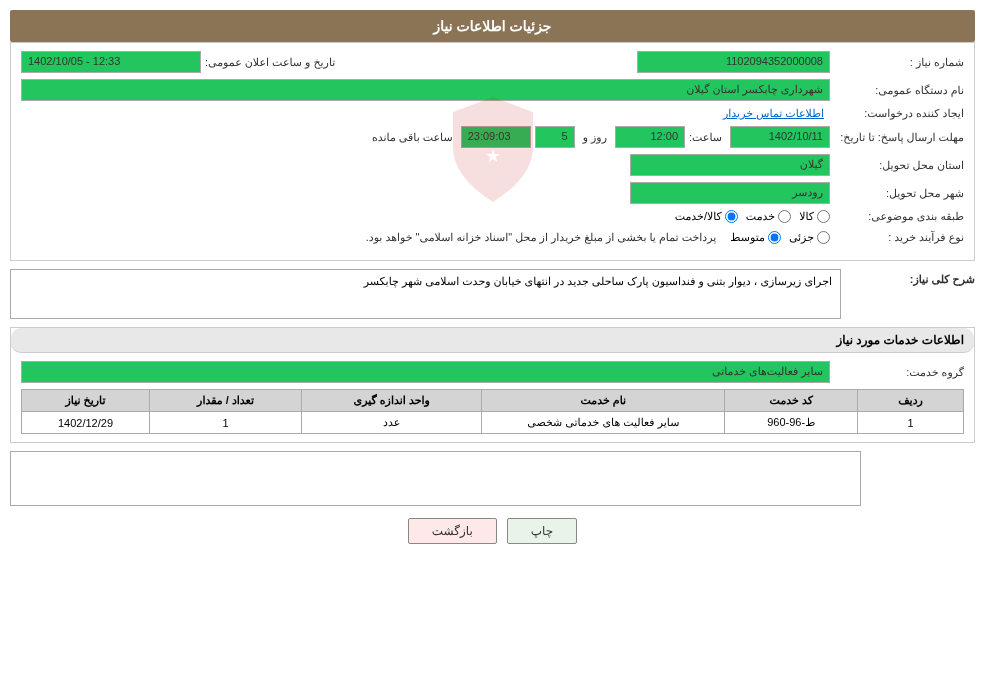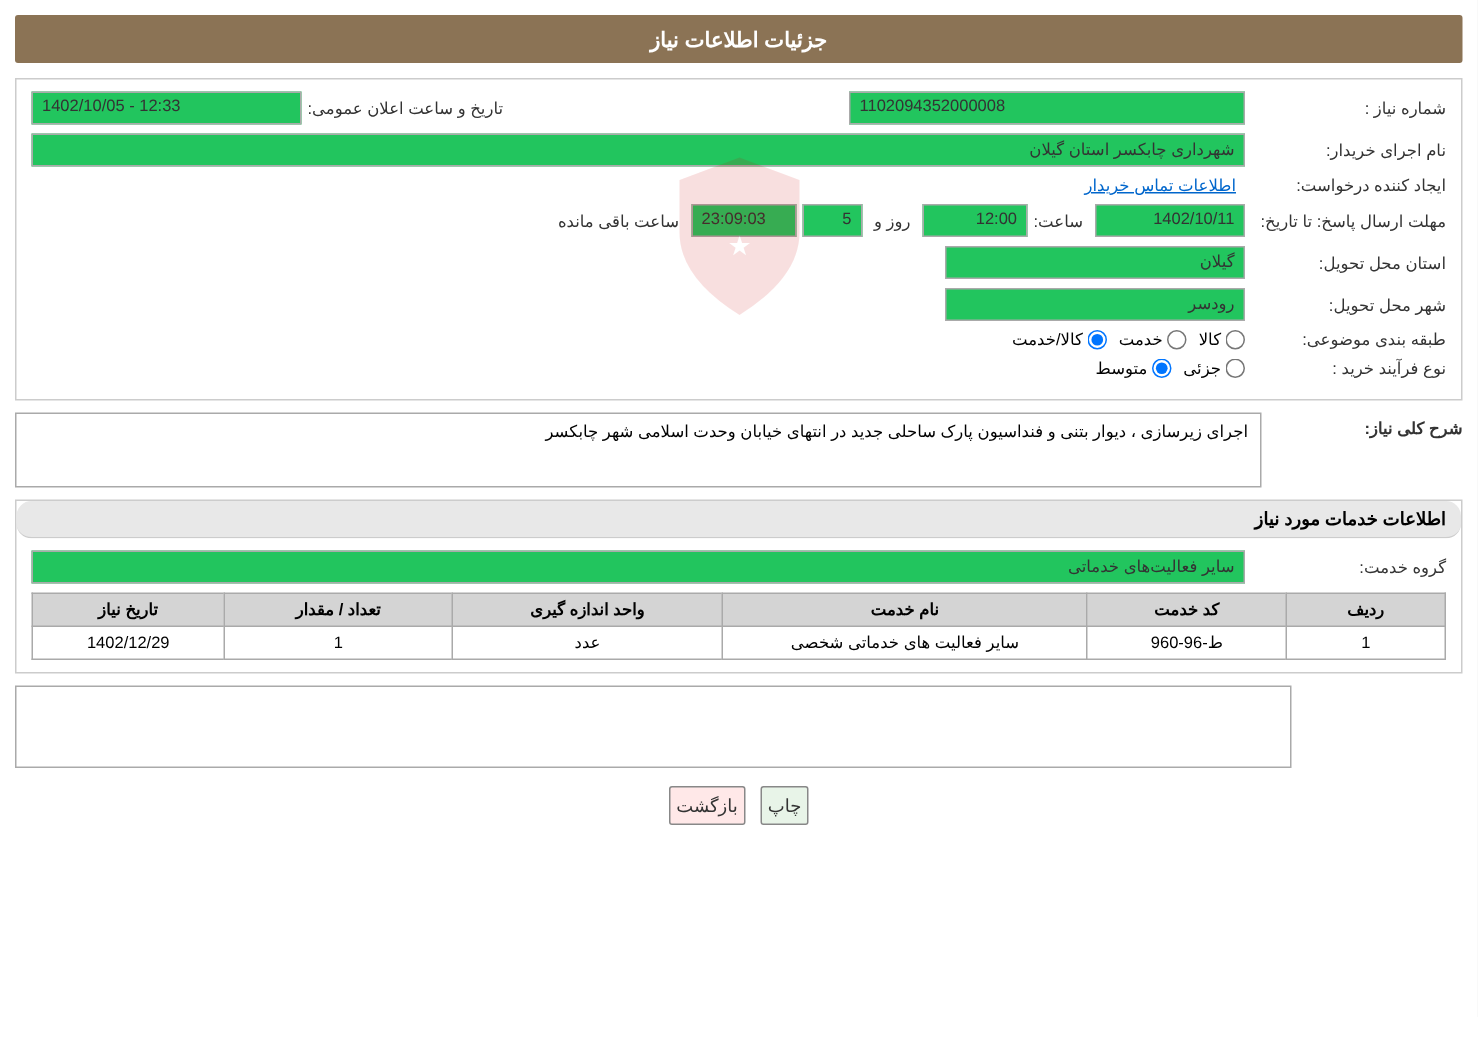--- a/index.html
+++ b/index.html
@@ -16,21 +16,20 @@
       margin: 0 auto;
       padding: 10px;
     }
     .main-title-bar {
       background: #8B7355;
       color: #fff;
       text-align: center;
       padding: 8px 12px;
       font-size: 14px;
       font-weight: bold;
-      margin-bottom: 10px;
       border-radius: 2px;
     }
     .section {
       border: 1px solid #ccc;
       margin-bottom: 8px;
       background: #fff;
     }
     .section-title {
       background: #e8e8e8;
       padding: 5px 10px;
@@ -102,21 +101,21 @@
       background: #fff;
     }
     .button-row {
       display: flex;
       justify-content: center;
       gap: 10px;
       margin-top: 12px;
       margin-bottom: 8px;
     }
     .btn {
-      padding: 5px 4px;
+      padding: 5px 23px;
       font-size: 12px;
       font-family: Tahoma, Arial, sans-serif;
       cursor: pointer;
       border: 1px solid #888;
       border-radius: 2px;
     }
     .btn-print {
       background: #e8f4e8;
       color: #333;
     }
@@ -157,28 +156,28 @@
   <div class="section">
     <div class="section-content" style="position:relative;">
 
       <svg class="shield-watermark" viewBox="0 0 100 120" xmlns="http://www.w3.org/2000/svg">
         <path d="M50 5 L90 20 L90 55 Q90 85 50 110 Q10 85 10 55 L10 20 Z" fill="#cc0000" stroke="none"></path>
         <text x="50" y="70" text-anchor="middle" font-size="18" fill="#fff" font-family="Arial">★</text>
       </svg>
 
       <div class="form-row">
         <span class="form-label">شماره نیاز :</span>
-        <div class="form-value" style="width:264px; direction:ltr; text-align:left;">1102094352000008</div>
+        <div class="form-value" style="width:193px; direction:ltr; text-align:right;">1102094352000008</div>
         <span style="flex:1;"></span>
         <span class="inline-label">تاریخ و ساعت اعلان عمومی:</span>
         <div class="form-value" style="width:180px; direction:ltr; text-align:left;">1402/10/05 - 12:33</div>
       </div>
 
       <div class="form-row">
-        <span class="form-label">نام اجرای خریدار:</span>
+        <span class="form-label">نام دستگاه عمومی:</span>
         <div class="form-value wide">شهرداری چابکسر استان گیلان</div>
       </div>
 
       <div class="form-row">
         <span class="form-label">ایجاد کننده درخواست:</span>
         <span class="link-text" style="margin-right:6px; white-space:nowrap;">اطلاعات تماس خریدار</span>
       </div>
 
       <div class="form-row">
         <span class="form-label">مهلت ارسال پاسخ: تا تاریخ:</span>
@@ -224,20 +223,21 @@
         <div class="radio-group">
           <div class="radio-item">
             <input type="radio" name="purchase_type" style="">
             <span>جزئی</span>
           </div>
           <div class="radio-item">
             <input type="radio" name="purchase_type" checked="" style="">
             <span>متوسط</span>
           </div>
         </div>
+        <span class="note-text" style="margin-right:10px; font-size:11px;">پرداخت تمام یا بخشی از مبلغ خریدار از محل "اسناد خزانه اسلامی" خواهد بود.</span>
       </div>
 
     </div>
   </div>
 
   <div class="form-row" style="margin-bottom:8px; align-items:flex-start;">
     <span class="form-label" style="padding-top:4px; font-weight:bold;">شرح کلی نیاز:</span>
     <div style="flex:1; border:1px solid #aaa; padding:5px 8px; min-height:50px; font-size:11px; background:#fff; direction:rtl;">اجرای زیرسازی ، دیوار بتنی و فنداسیون پارک ساحلی جدید در انتهای خیابان وحدت اسلامی شهر چابکسر</div>
   </div>
 

